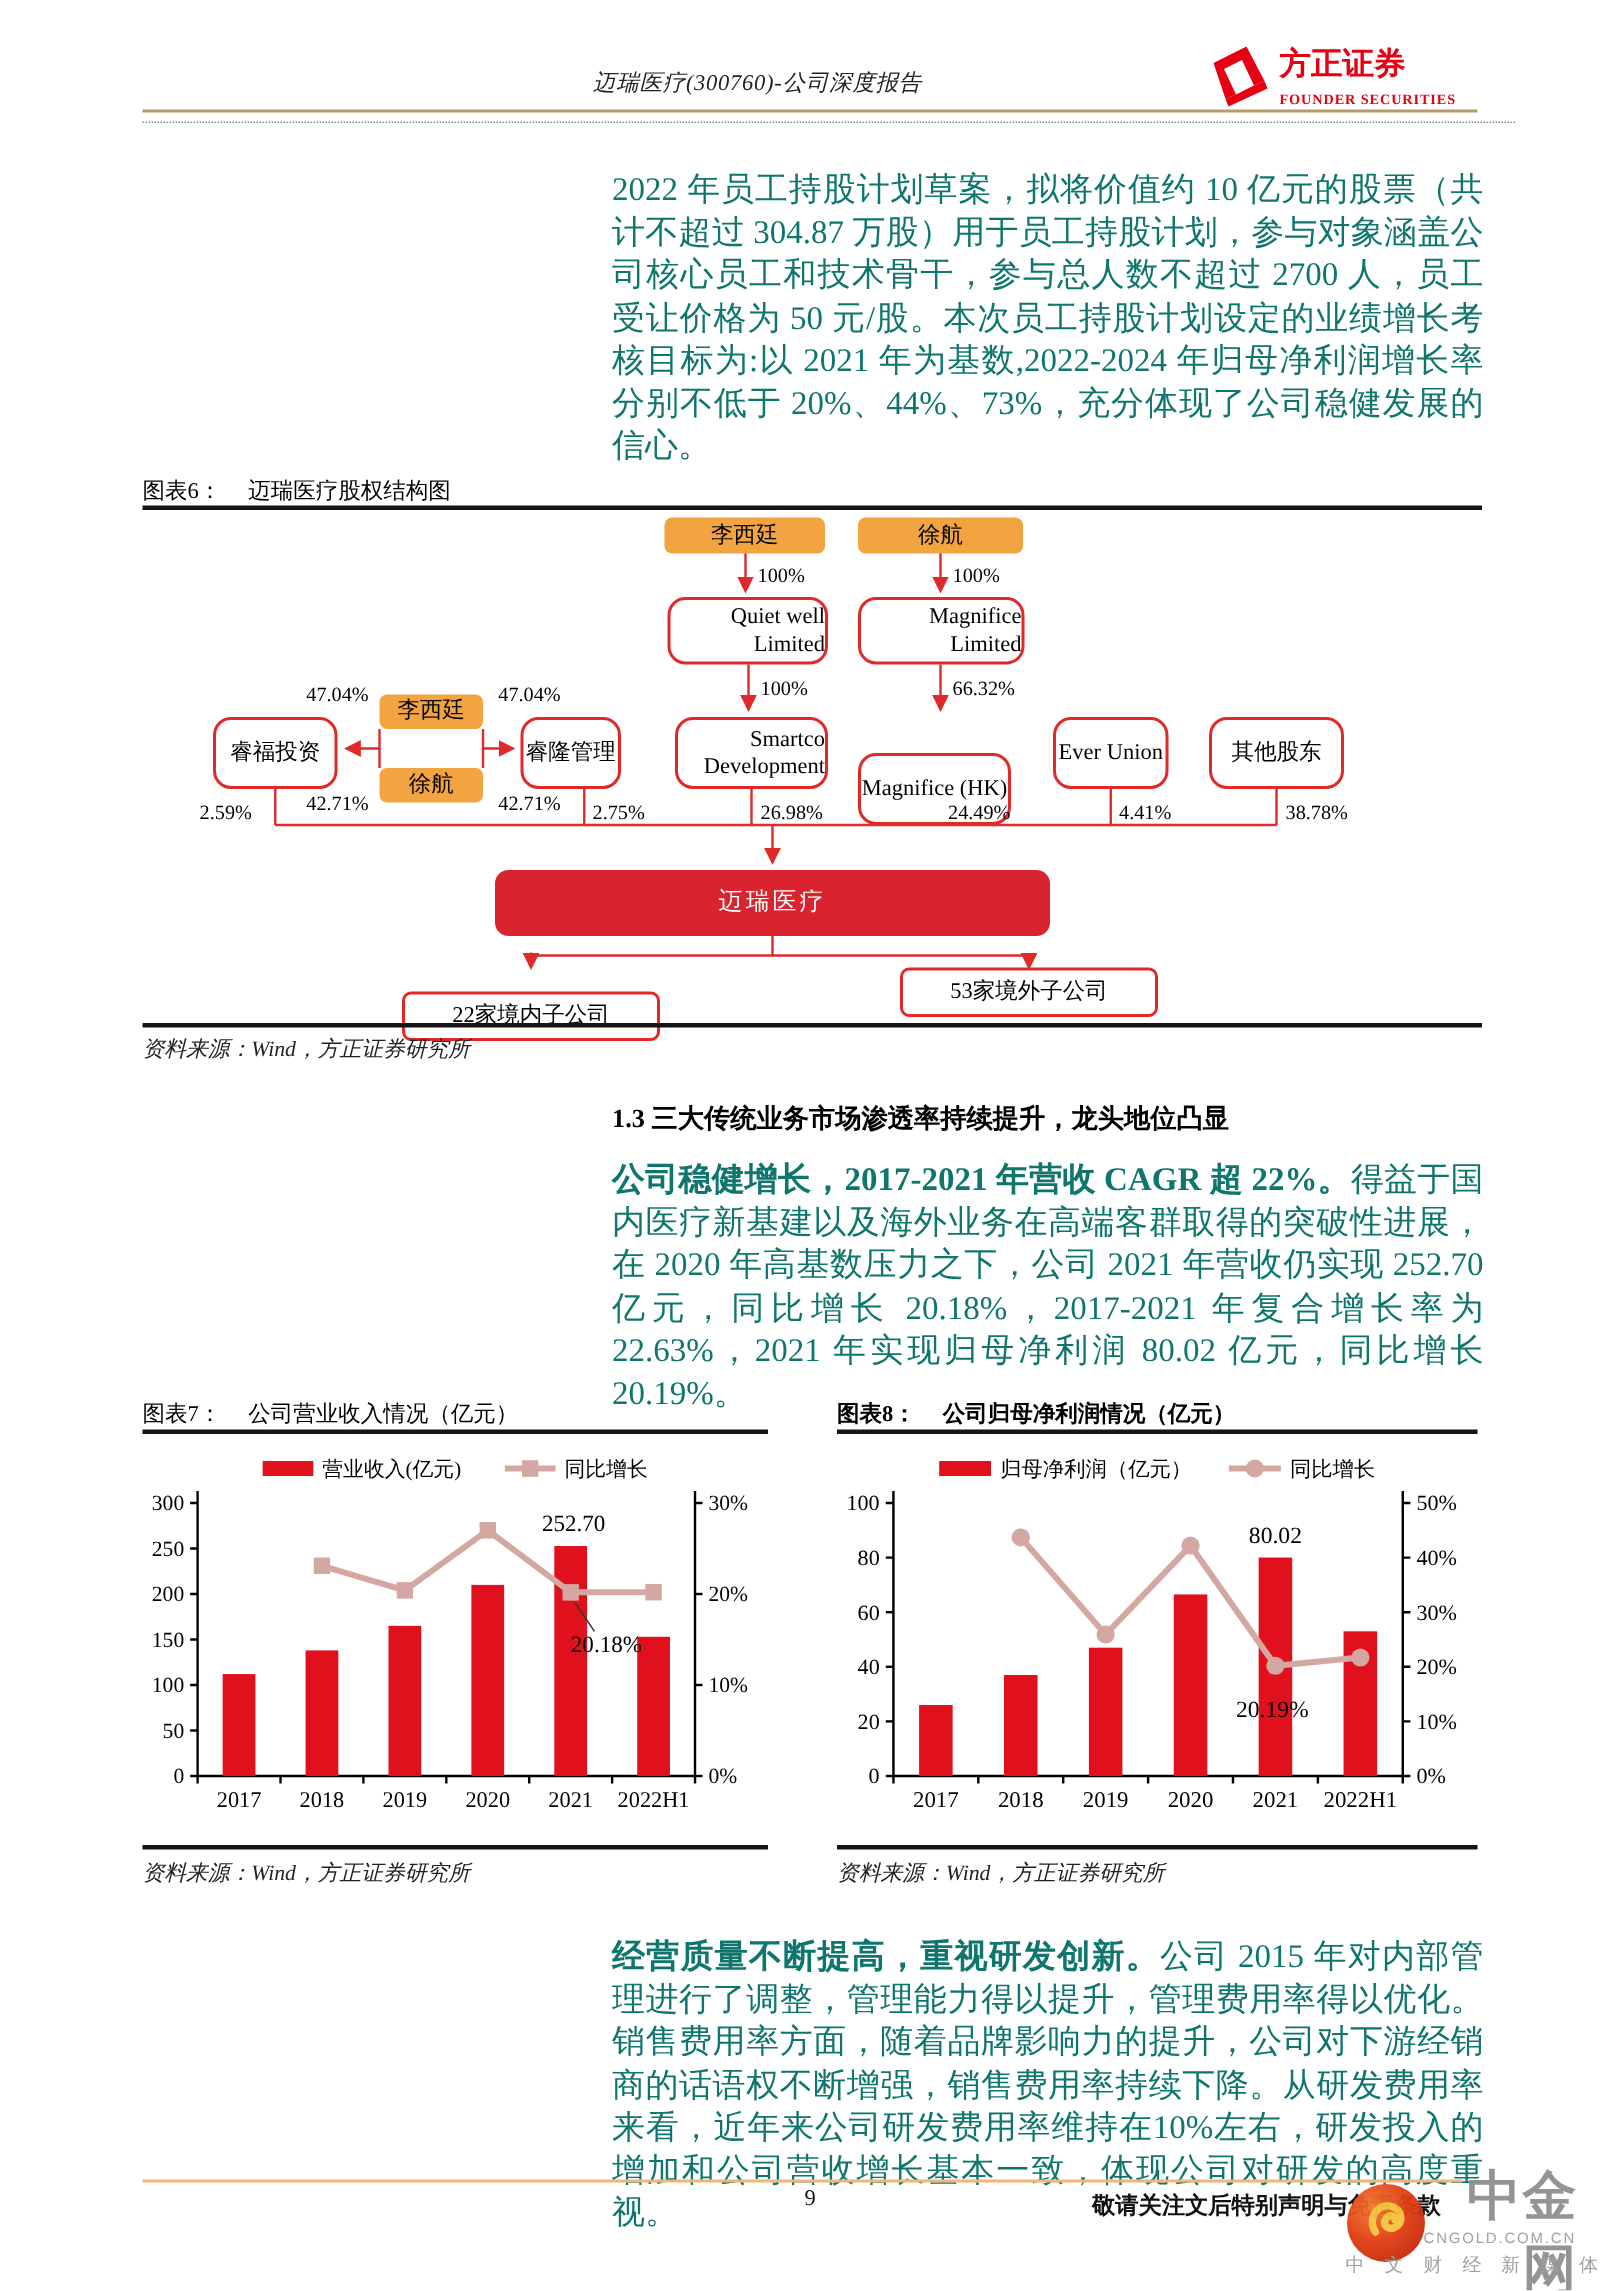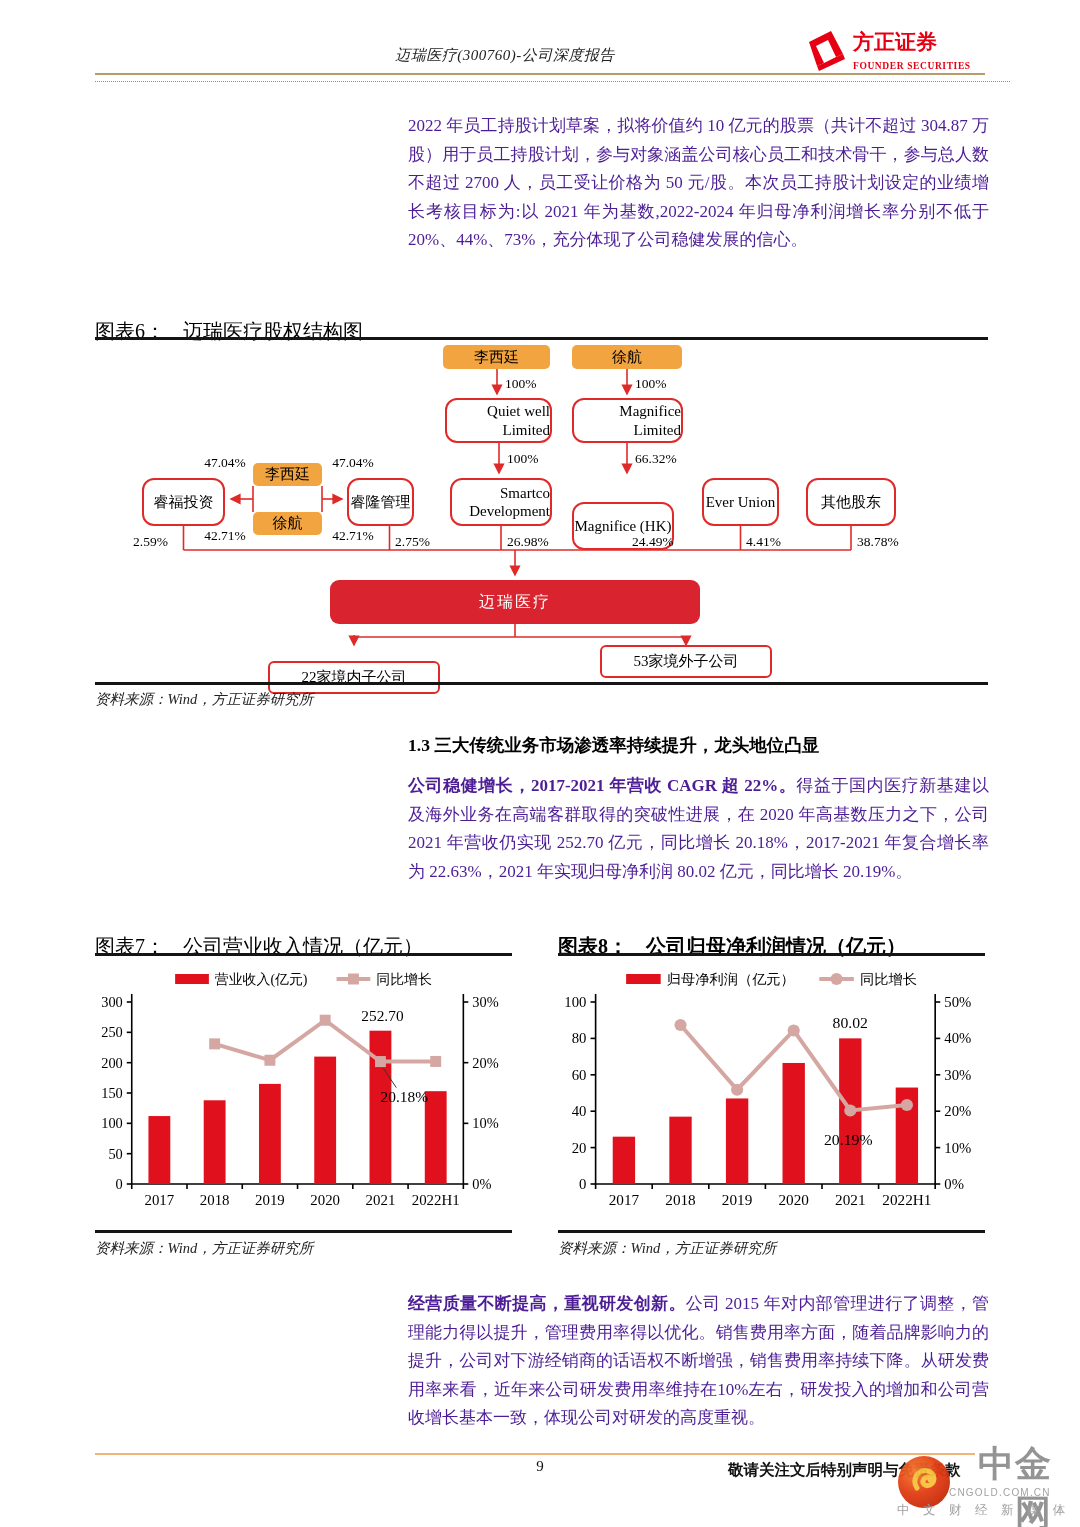--- a/index.html
+++ b/index.html
@@ -7,26 +7,26 @@
   body { font-family:"Liberation Serif","DejaVu Serif",serif; color:#1a1a1a; }
   #page { position:relative; width:1080px; height:1527px; background:#fff; overflow:hidden; margin:0 auto; }
 
   
   .doc-title { position:absolute; top:46px; left:0; width:1010px; text-align:center; font-size:15px; color:#222; letter-spacing:0.5px;font-style:italic; }
   .brand { position:absolute; top:26px; left:803px; width:170px; height:52px; }
   .rule-tan { position:absolute; left:95px; width:890px; height:2px; background:#b89b6b; }
   .rule-dot { position:absolute; left:95px; width:915px; border-top:1px dotted #8a8a8a; }
 
   
-  .col { position:absolute; left:408px; width:581px; font-size:17px; line-height:28.5px; text-align:justify; color:#4c1d95; }
+  .col { position:absolute; left:408px; width:581px; font-size:22px; line-height:28.5px; text-align:justify; color:#0f766e; }
   .lead { font-weight:700; }
   .section-head { position:absolute; left:408px; width:581px; font-size:17.5px; font-weight:700; color:#000; }
 
   
-  .fig-cap { position:absolute; font-size:20px; color:#000; }
+  .fig-cap { position:absolute; font-size:15px; color:#000; }
   .fig-cap .cap-label { margin-right:18px; }
   .rule-heavy { position:absolute; background:#151515; height:3px; }
   .src { position:absolute; font-size:14.5px; font-style:italic; color:#222; }
 
   
   #diagram { position:absolute; left:95px; top:345px; width:893px; height:335px; }
   #diagram svg.wires { position:absolute; left:0; top:0; width:893px; height:335px; }
   .node { position:absolute; display:flex; align-items:center; justify-content:center; text-align:center;
           font-size:15px; line-height:1.22; color:#000; background:#fff; }
   .node.rbox { border:2px solid #e02a2a; border-radius:12px;text-align:right; }

